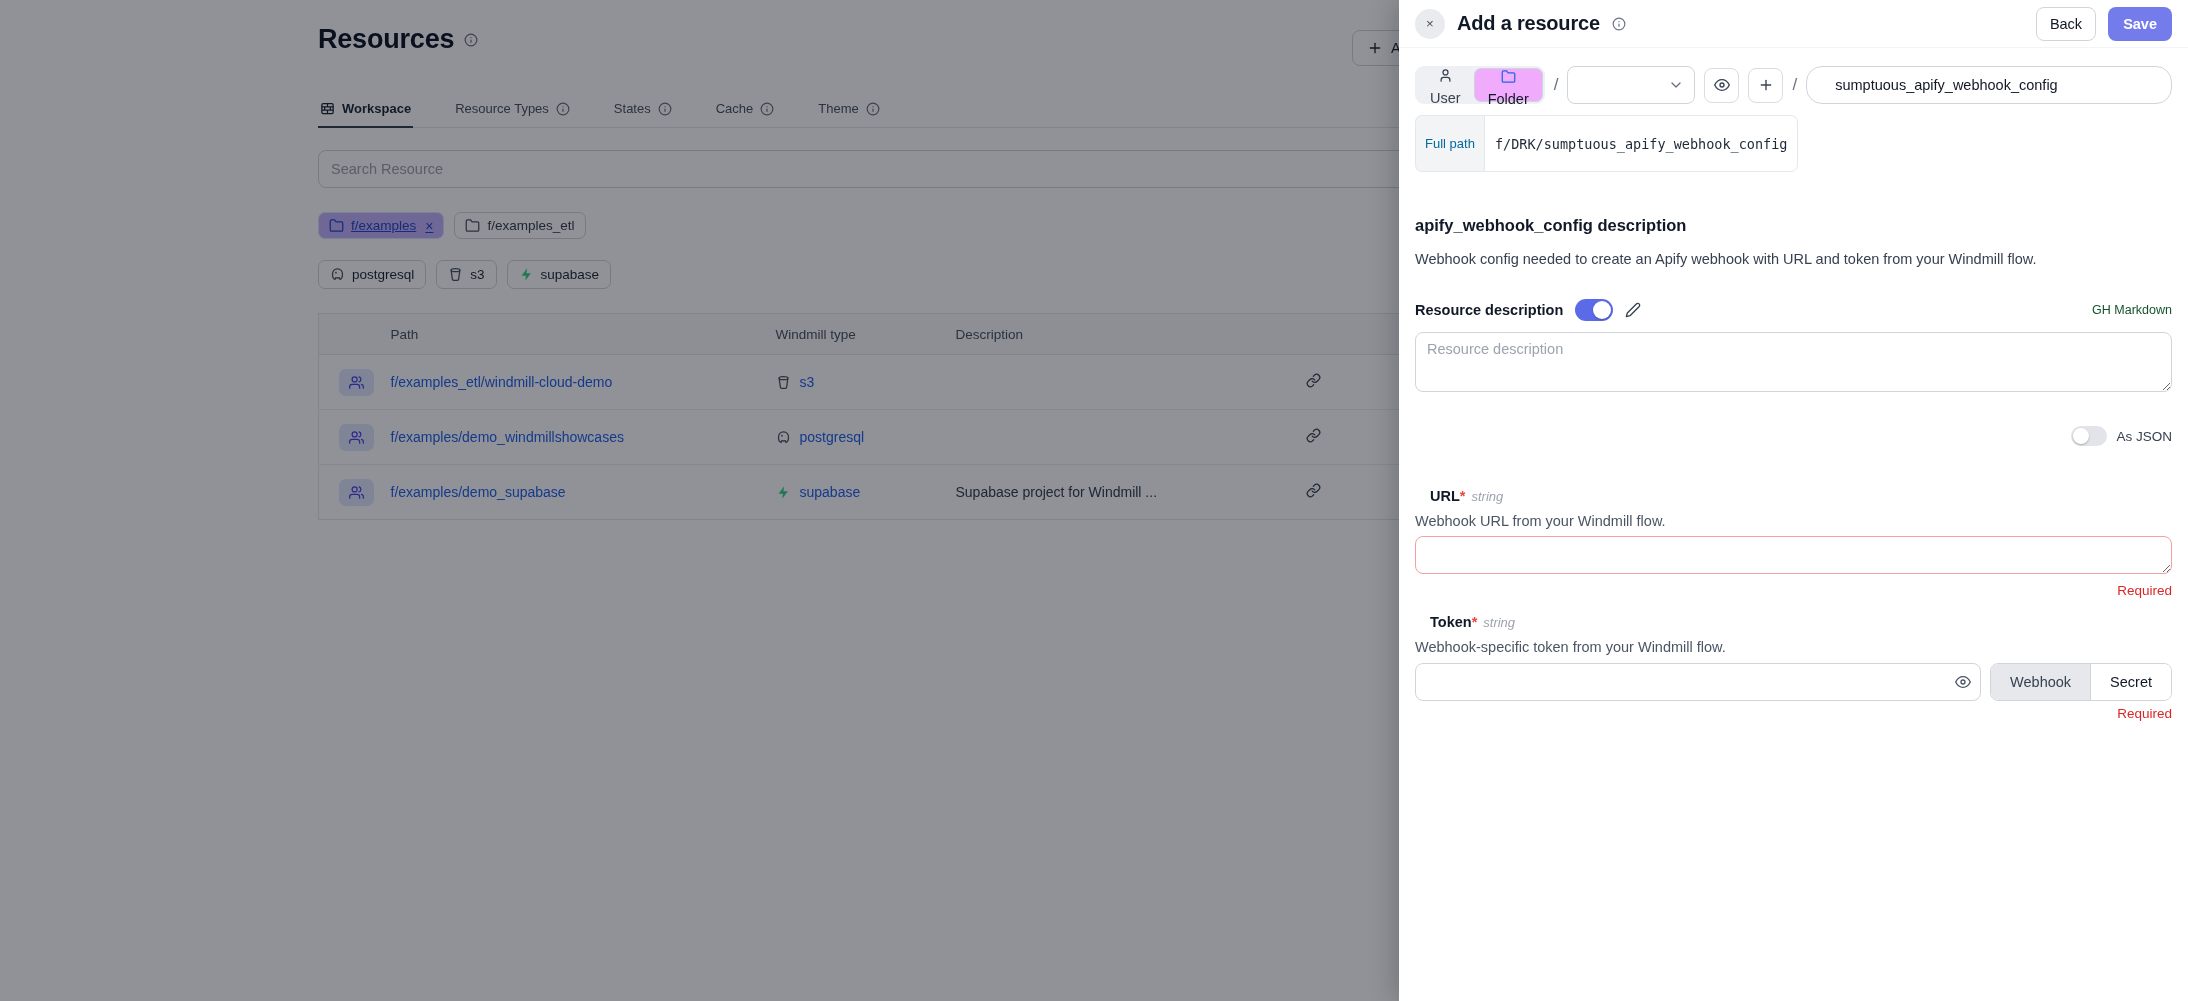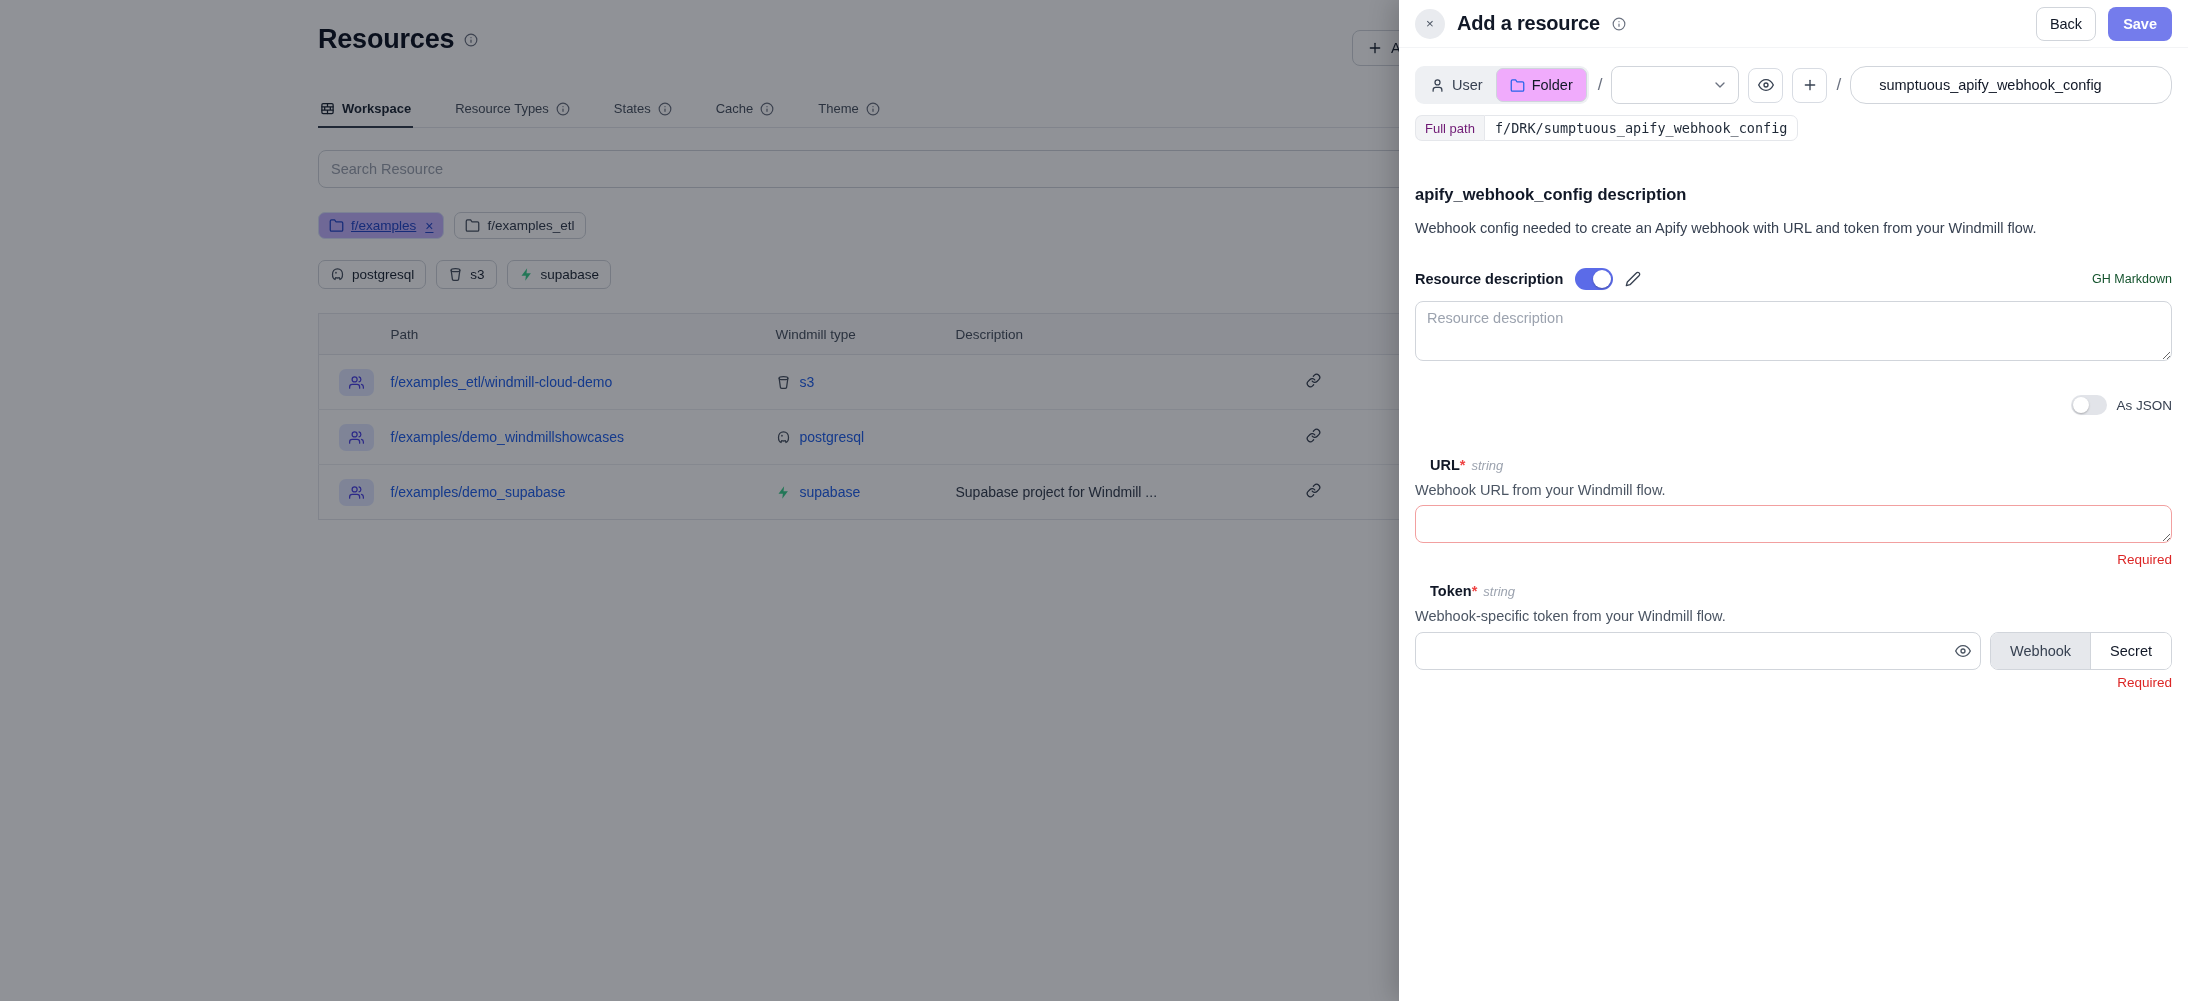--- a/index.html
+++ b/index.html
@@ -72,35 +72,35 @@
   .spacer { flex:1; }
   .back-btn { height:34px; padding:0 13px; background:#fff; border:1px solid #d1d5db; border-radius:8px;
               font-size:14.5px; color:#111827; font-family:inherit; cursor:pointer; }
   .save-btn { height:34px; padding:0 15px; background:var(--accent,#747cec); border:none; border-radius:8px;
               font-size:14.5px; font-weight:600; color:#fff; font-family:inherit; cursor:pointer; }
 
   .drawer-body { padding:18px 16px 0 16px; }
   .path-row { display:flex; align-items:center; gap:9px; }
   .seg { display:flex; background:#eef0f3; border-radius:9px; padding:2px; height:38px; }
   .seg-item { display:flex; align-items:center; gap:7px; padding:0 13px; border-radius:7px;
-              font-size:14.5px; color:#374151; cursor:pointer; }
+              font-size:14.5px; color:#374151; cursor:pointer;flex-direction:column; }
   .seg-item.sel { background:#f0abfc; border:1px solid #cfd4dc; color:#111827; }
   .seg-item.sel .icon { color:#2563eb; }
   .slash { color:#6b7280; font-size:17px; }
   .folder-select { width:128px; height:38px; border:1px solid #d1d5db; border-radius:8px; background:#fff;
                    display:flex; align-items:center; justify-content:flex-end; padding:0 10px; color:#6b7280;
                    cursor:pointer; }
   .sq-btn { width:35px; height:35px; border:1px solid #d8dce3; border-radius:8px; background:#fff;
             color:#374151; display:flex; align-items:center; justify-content:center; cursor:pointer; }
   .name-input { flex:1; height:38px; border:1px solid #d1d5db; border-radius:16px; padding:0 28px;
                 font-size:14.5px; color:#111827; font-family:inherit; }
 
   .fullpath-row { display:flex; align-items:stretch; margin-top:11px; width:fit-content; }
   .fullpath-label { background:#f3f4f6; border:1px solid #e5e7eb; border-right:none;
-                    border-radius:7px 0 0 7px; padding:4px 9px; font-size:13px; color:#701a75;
+                    border-radius:7px 0 0 7px; padding:20px 9px; font-size:13px; color:#0369a1;
                     display:flex; align-items:center; }
   .fullpath-value { border:1px solid #e5e7eb; border-radius:0 7px 7px 0; padding:4px 10px;
                     font-family:"DejaVu Sans Mono", monospace; font-size:13.5px; color:#1f2937;
                     display:flex; align-items:center; background:#fff; }
 
   .schema-head { margin-top:44px; font-size:16.5px; font-weight:700; color:#111827; }
   .schema-desc { margin-top:16px; font-size:14.5px; color:#374151; }
 
   .desc-label-row { margin-top:32px; display:flex; align-items:center; justify-content:space-between; }
   .desc-label-left { display:flex; align-items:center; gap:12px; }

